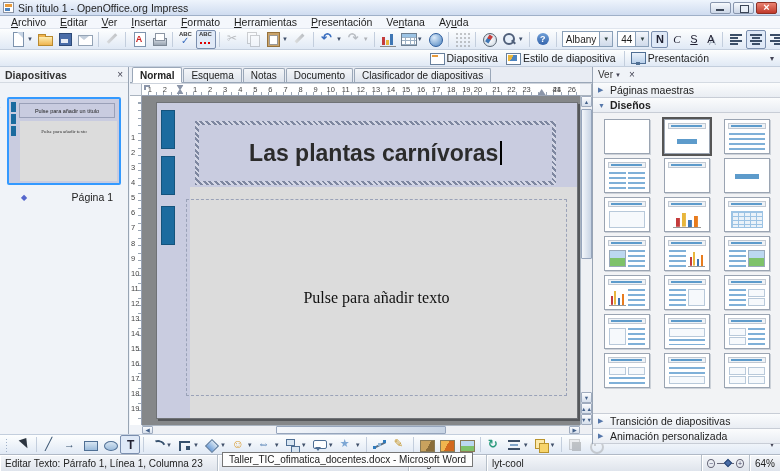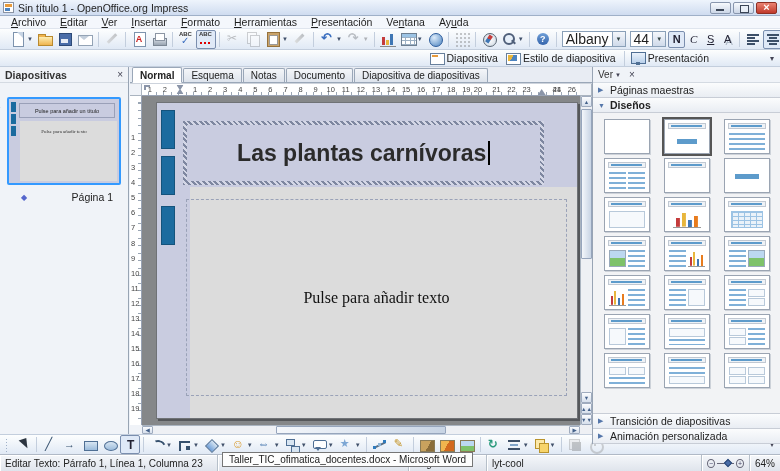--- a/index.html
+++ b/index.html
@@ -91,21 +91,21 @@
 
 .ic-slide::before{content:"";position:absolute;left:1px;top:3px;width:13px;height:10px;background:#fff;border:1px solid #68809c;}
 .ic-slide::after{content:"";position:absolute;left:3px;top:5px;width:6px;height:2px;background:#e89b3c;}
 .ic-slidestyle::before{content:"";position:absolute;left:1px;top:3px;width:13px;height:10px;background:#fff;border:1px solid #68809c;}
 .ic-slidestyle::after{content:"";position:absolute;left:3px;top:5px;width:9px;height:6px;background:linear-gradient(120deg,#e8b63c 45%,#4d84c0 45%);}
 .ic-present::before{content:"";position:absolute;left:1px;top:2px;width:13px;height:10px;background:linear-gradient(#eaf2fb,#b9d0ea);border:1px solid #4f6f94;}
 .ic-present::after{content:"";position:absolute;left:6px;top:12px;width:4px;height:3px;background:#4f6f94;}
 
 
 .combo{display:flex;align-items:center;height:16px;border:1px solid #8aa0b8;background:#fff;margin:0 2px;}
-.combo .cval{flex:1;padding:0 3px;font-size:14px;white-space:nowrap;overflow:hidden;}
+.combo .cval{flex:1;padding:0 3px;font-size:10px;white-space:nowrap;overflow:hidden;}
 .combo .cbtn{width:13px;height:100%;border-left:1px solid #8aa0b8;background:linear-gradient(#f4f7fb,#cfdaea);
  font-size:6px;color:#344;display:flex;align-items:center;justify-content:center;}
 .combo.font{width:118px;}
 .combo.size{width:42px;}
 .fmtbtn{width:17px;height:17px;border:1px solid transparent;border-radius:2px;display:inline-flex;align-items:center;justify-content:center;
  font-size:11px;color:#223;flex:none;}
 .fmtbtn.pressed{border-color:#7a8eae;background:#dfe9f7;}
 .fmtbtn.b{font-weight:bold;}
 .fmtbtn.i{font-style:italic;font-family:"Liberation Serif",serif;}
 .fmtbtn.u{text-decoration:underline;}
@@ -157,21 +157,21 @@
  clip-path:polygon(50% 0,100% 100%,0 100%);}
 .mark-tab{position:absolute;left:2px;top:1px;width:6px;height:5px;border-left:2px solid #8b95a8;border-top:2px solid #8b95a8;}
 .workspace{position:relative;background:#858789;overflow:hidden;}
 
 
 .slide{position:absolute;left:14px;top:6px;width:422px;height:317px;background:#c9cce0;border:1px solid #6f7276;box-shadow:2px 2px 0 #55575a;}
 .sbar{position:absolute;left:4px;width:14px;height:39px;background:#1b6b9f;border:1px solid #14537c;}
 .gray-area{position:absolute;left:33px;top:84px;right:0;bottom:0;background:#dcdcdc;}
 .body-ph{position:absolute;left:29px;top:96px;width:381px;height:197px;border:1px dashed #9aa2b8;display:flex;align-items:center;justify-content:center;}
 .body-ph .phtext{font-family:"Liberation Serif","DejaVu Serif",serif;font-size:16px;color:#111;}
-.titlebox{position:absolute;left:26px;top:18px;width:361px;height:64px;padding:4px;
+.titlebox{position:absolute;left:38px;top:18px;width:361px;height:64px;padding:4px;
  background:repeating-linear-gradient(45deg,#7e87a0 0 2px,#d4d7e6 2px 4px);}
 .titlebox .tin{width:100%;height:100%;background:#c9cce0;display:flex;align-items:center;justify-content:center;}
 .titlebox .ttext{font-size:23px;font-weight:bold;color:#2b2b2b;white-space:nowrap;}
 .caret{display:inline-block;width:1.5px;height:24px;background:#000;margin-left:2px;vertical-align:-4px;}
 
 
 .v-scroll{display:flex;flex-direction:column;background:#eef0f4;border-left:1px solid #aab4c0;}
 .h-scroll{display:flex;background:#eef0f4;border-top:1px solid #aab4c0;grid-column:2;}
 .sbtn{flex:none;display:flex;align-items:center;justify-content:center;font-size:5.5px;color:#44618a;
  background:linear-gradient(#fbfcfe,#d6dfec);border:1px solid #9fabbe;border-radius:1px;}
@@ -532,21 +532,21 @@
       </div>
     </div>
   </div>
 
   <div class="center">
     <div class="tabstrip" id="tabstrip">
         <span class="tab active">Normal</span>
         <span class="tab">Esquema</span>
         <span class="tab">Notas</span>
         <span class="tab">Documento</span>
-        <span class="tab">Diapositiva de diapositivas</span>
+        <span class="tab">Clasificador de diapositivas</span>
       </div>
     <div class="edit-area">
       <div class="corner"></div>
       <div class="h-ruler" id="hruler">
         <span class="mark-tab"></span>
       <span class="rnum" style="left: 22.93px;">2</span>
           <span class="rnum" style="left: 7.86px;">1</span>
           <span class="rnum" style="left: 53.07px;">1</span>
           <span class="rnum" style="left: 68.14px;">2</span>
           <span class="rnum" style="left: 83.21px;">3</span>

